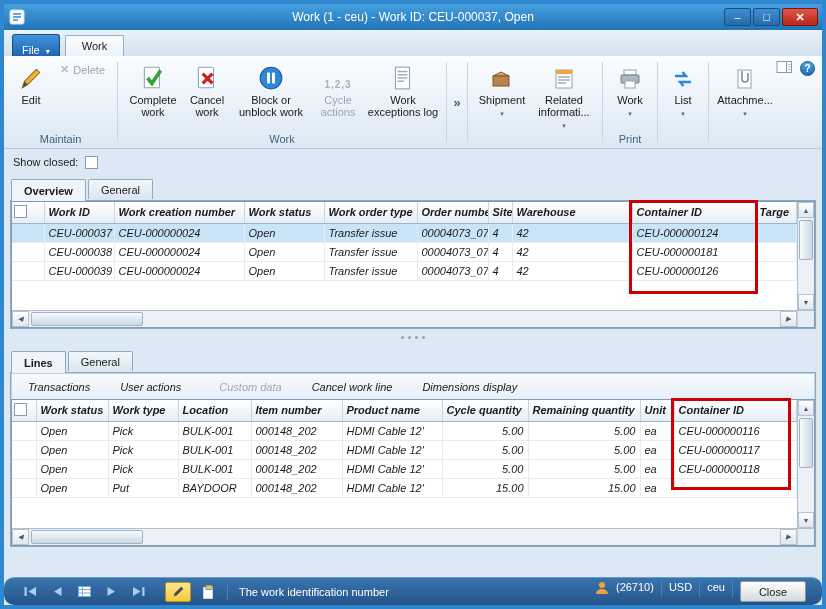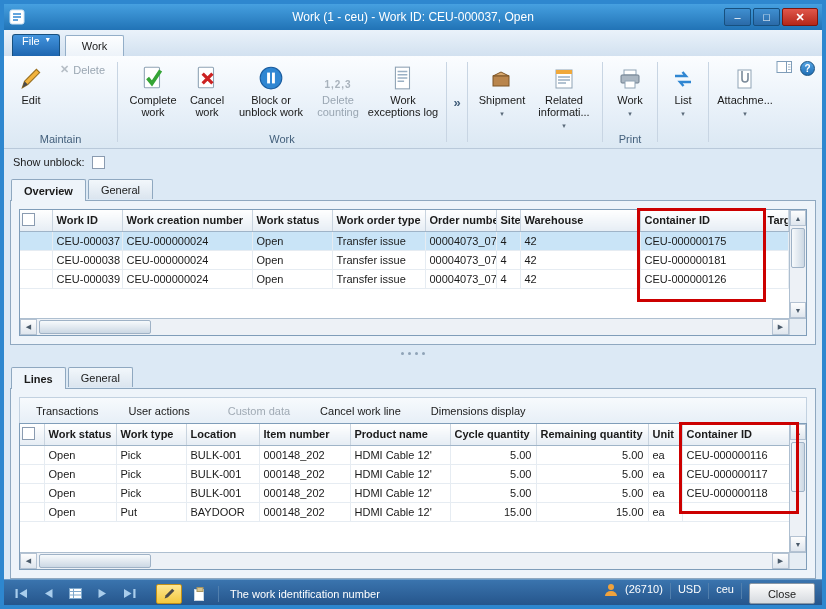--- a/index.html
+++ b/index.html
@@ -18,21 +18,21 @@
   .wbtn { width:27px; height:18px; margin-left:2px; display:flex; align-items:center; justify-content:center;
           color:#fff; font-size:11px; line-height:1; border:1px solid #17507f;
           background:linear-gradient(#3f8fd0,#2a6aa8); border-radius:2px; cursor:pointer; }
   .wbtn.close { width:36px; background:linear-gradient(#e0574a,#b5271a); border-color:#7e150c; font-weight:bold; }
 
   
   .tabrow { height:26px; flex:0 0 26px; display:flex; align-items:flex-end; padding:0 8px;
             background:linear-gradient(#eaf2fa,#d2e1f0); }
   .file-btn { height:22px; padding:0 9px; background:linear-gradient(#4394dd,#1e66b0); color:#fff;
               border:1px solid #17507f; border-bottom:none; border-radius:3px 3px 0 0;
-              display:flex; align-items:flex-start; gap:6px; margin-right:5px; cursor:pointer; }
+              display:flex; align-items:flex-end; gap:6px; margin-right:5px; cursor:pointer; }
   .file-btn .fcaret { font-size:8px; }
   .ribbon-tab { height:21px; padding:0 16px; display:flex; align-items:center; border:1px solid #93aec8;
                 border-bottom:none; border-radius:2px 2px 0 0; background:linear-gradient(#fdfeff,#edf3f9); cursor:pointer; }
 
   
   .ribbon { height:93px; flex:0 0 93px; background:linear-gradient(#fbfdff,#e6eff8 65%,#dbe8f3);
             border-bottom:1px solid #b9c9da; display:flex; align-items:stretch; padding:0 2px; position:relative; }
   .rgroup { display:flex; flex-direction:column; }
   .rgroup-buttons { flex:1; display:flex; align-items:flex-start; padding:3px 3px 0; }
   .rgroup-label { text-align:center; font-size:11px; color:#44607c; padding:0 6px 3px; }
@@ -55,21 +55,21 @@
   
   .showclosed { height:26px; flex:0 0 26px; display:flex; align-items:center; gap:7px; padding:0 9px; }
   .checkbox { width:13px; height:13px; background:#fff; border:1px solid #8a9bb0; display:inline-block; cursor:pointer; }
 
   
   .tabs-strip { display:flex; padding:4px 0 0 7px; gap:2px; position:relative; z-index:2; }
   .tabs-strip.lower { padding-top:6px; }
   .tab { height:20px; padding:0 12px; display:flex; align-items:center; border:1px solid #8fa8c0; border-bottom:none;
          border-radius:2px 2px 0 0; background:linear-gradient(#f2f7fb,#dbe5ef); margin-bottom:-1px; cursor:pointer; }
   .tab.active { background:#eef4fa; font-weight:bold; height:22px; z-index:3; }
-  .pane { margin:0 6px; border:1px solid #8fa8c0; background:#eef4fa; padding:8px; position:relative; z-index:1; }
+  .pane { margin:0 6px; border:1px solid #8fa8c0; background:#eef4fa; padding:0; position:relative; z-index:1;font-style:italic; }
 
   .grid-wrap { border:1px solid #7f9db9; background:#fff; position:relative; }
   .gw-top { display:flex; }
   .table-area { flex:1; overflow:hidden; background:#fff; }
   .pane-top .table-area { height:108px; }
   .pane-bottom .table-area { height:128px; }
 
   table.grid { border-collapse:collapse; table-layout:fixed; width:100%; }
   table.grid th { background:linear-gradient(#ffffff,#e6edf4); border-right:1px solid #c9d4df; border-bottom:1px solid #9fb4c8;
                   font-weight:bold; text-align:left; padding:0 4px; height:21px; font-size:11px;
@@ -102,21 +102,21 @@
   .splitter i { width:3px; height:3px; border-radius:50%; background:#8fa3b7; }
 
   
   .action-row { height:26px; display:flex; align-items:center; background:linear-gradient(#f7fafd,#e7eff7);
                 border:1px solid #c2d1e0; border-bottom:none; padding:0 6px 0 16px; gap:30px; }
   .action-link { cursor:pointer; }
   .action-link.disabled { color:#a0aab4; cursor:default;margin-left:8px; }
 
   
   .statusbar { margin-top:auto; height:28px; flex:0 0 28px; background:linear-gradient(#3a74ae,#245389);
-               border-top:1px solid #6b9cc9; display:flex; align-items:center; color:#fff; padding:0 7px; gap:7px; }
+               border-top:1px solid #6b9cc9; display:flex; align-items:center; color:#fff; padding:0 16px; gap:7px;border-radius:10px; }
   .nav-btn { width:20px; height:18px; display:flex; align-items:center; justify-content:center; cursor:pointer; }
   .pencil-btn { width:26px; height:20px; background:linear-gradient(#ffe793,#f4c83e); border:1px solid #c29018;
                 border-radius:2px; display:flex; align-items:center; justify-content:center; margin-left:10px; cursor:pointer; }
   .paste-btn { width:22px; height:20px; display:flex; align-items:center; justify-content:center; cursor:pointer; }
   .sb-sep { width:1px; height:16px; background:#1d4068; border-right:1px solid #517fad; }
   .sb-help { flex:1; padding-left:4px; }
   .sb-right { display:flex; align-items:flex-start; gap:7px; }
   .close-btn { height:21px; padding:0 18px; background:linear-gradient(#fdfdfd,#d6dadf); border:1px solid #8a97a5;
                border-radius:2px; color:#1a1a1a; display:flex; align-items:center; cursor:pointer; }
 </style>
@@ -198,21 +198,21 @@
                 <rect x="8.4" y="7" width="2.7" height="10" fill="#fff"></rect>
                 <rect x="12.9" y="7" width="2.7" height="10" fill="#fff"></rect>
               </svg>
           </span>
           <span>Block or unblock work</span>
         </div>
         <div class="rbtn disabled" style="width:54px">
           <span class="ricon">
               <span class="cycle-icon">1,2,3</span>
             </span>
-          <span>Delete counting</span>
+          <span>Cycle actions</span>
         </div>
         <div class="rbtn" style="width:76px">
           <span class="ricon">
             <svg width="26" height="26" viewBox="0 0 24 24">
                 <rect x="5" y="2" width="13" height="20" fill="#fff" stroke="#8fa3b5"></rect>
                 <path d="M7 6 h9 M7 9 h9 M7 12 h9 M7 15 h6" stroke="#9ab0c4" stroke-width="1.4"></path>
               </svg>
           </span>
           <span>Work exceptions log</span>
         </div>
@@ -311,21 +311,21 @@
             <rect x="1" y="1.5" width="14.5" height="11" fill="#fff" stroke="#7f9db9"></rect>
             <path d="M10.5 1.5 v11" stroke="#7f9db9"></path>
             <path d="M12 4.5 h2.5 M12 7 h2.5 M12 9.5 h2.5" stroke="#aabccc"></path>
           </svg>
       </span>
       <span class="help-icon">?</span>
     </div>
   </div>
 
   <div class="showclosed">
-    <span>Show unblock:</span>
+    <span>Show closed:</span>
     <span class="checkbox"></span>
   </div>
 
   <div class="tabs-strip">
     <div class="tab active">Overview</div>
     <div class="tab">General</div>
   </div>
 
   <div class="pane pane-top">
     <div class="grid-wrap">
@@ -362,21 +362,21 @@
             <tbody>
               <tr class="selected">
                 <td class="selcol"></td>
                 <td>CEU-000037</td>
                 <td>CEU-000000024</td>
                 <td>Open</td>
                 <td>Transfer issue</td>
                 <td>00004073_078</td>
                 <td>4</td>
                 <td>42</td>
-                <td>CEU-000000175</td>
+                <td>CEU-000000124</td>
                 <td></td>
               </tr>
               <tr>
                 <td class="selcol"></td>
                 <td>CEU-000038</td>
                 <td>CEU-000000024</td>
                 <td>Open</td>
                 <td>Transfer issue</td>
                 <td>00004073_078</td>
                 <td>4</td>

